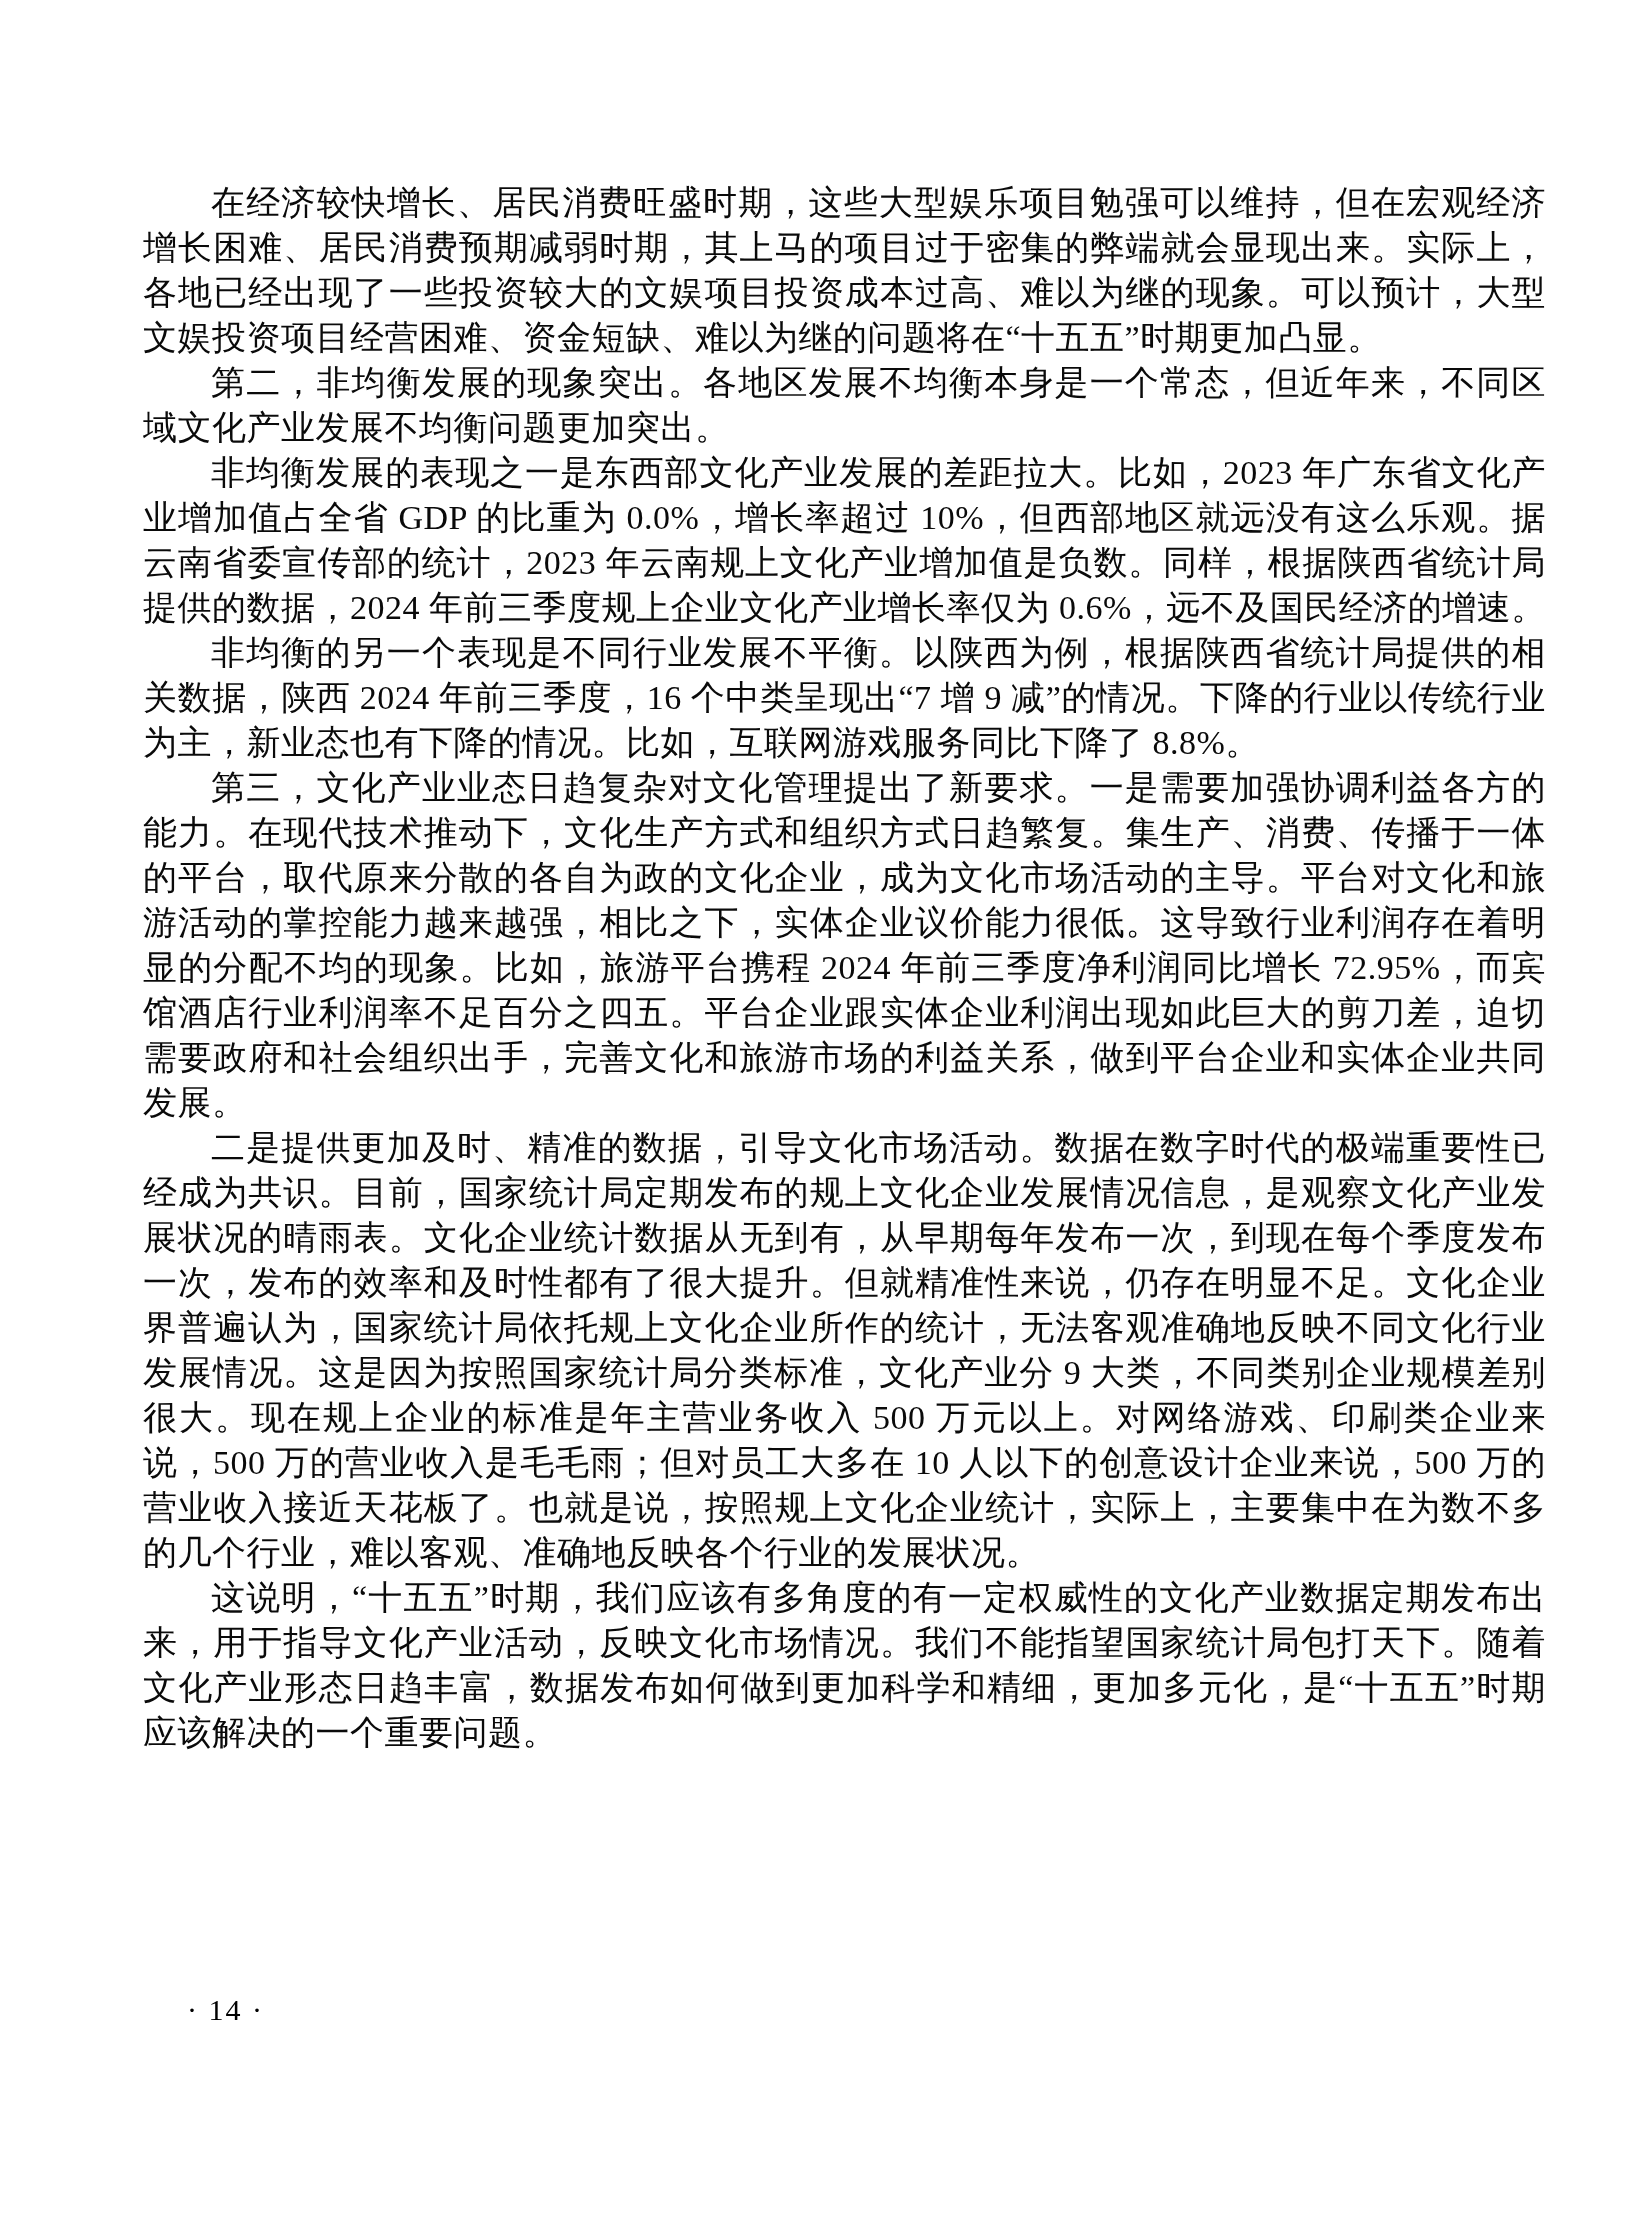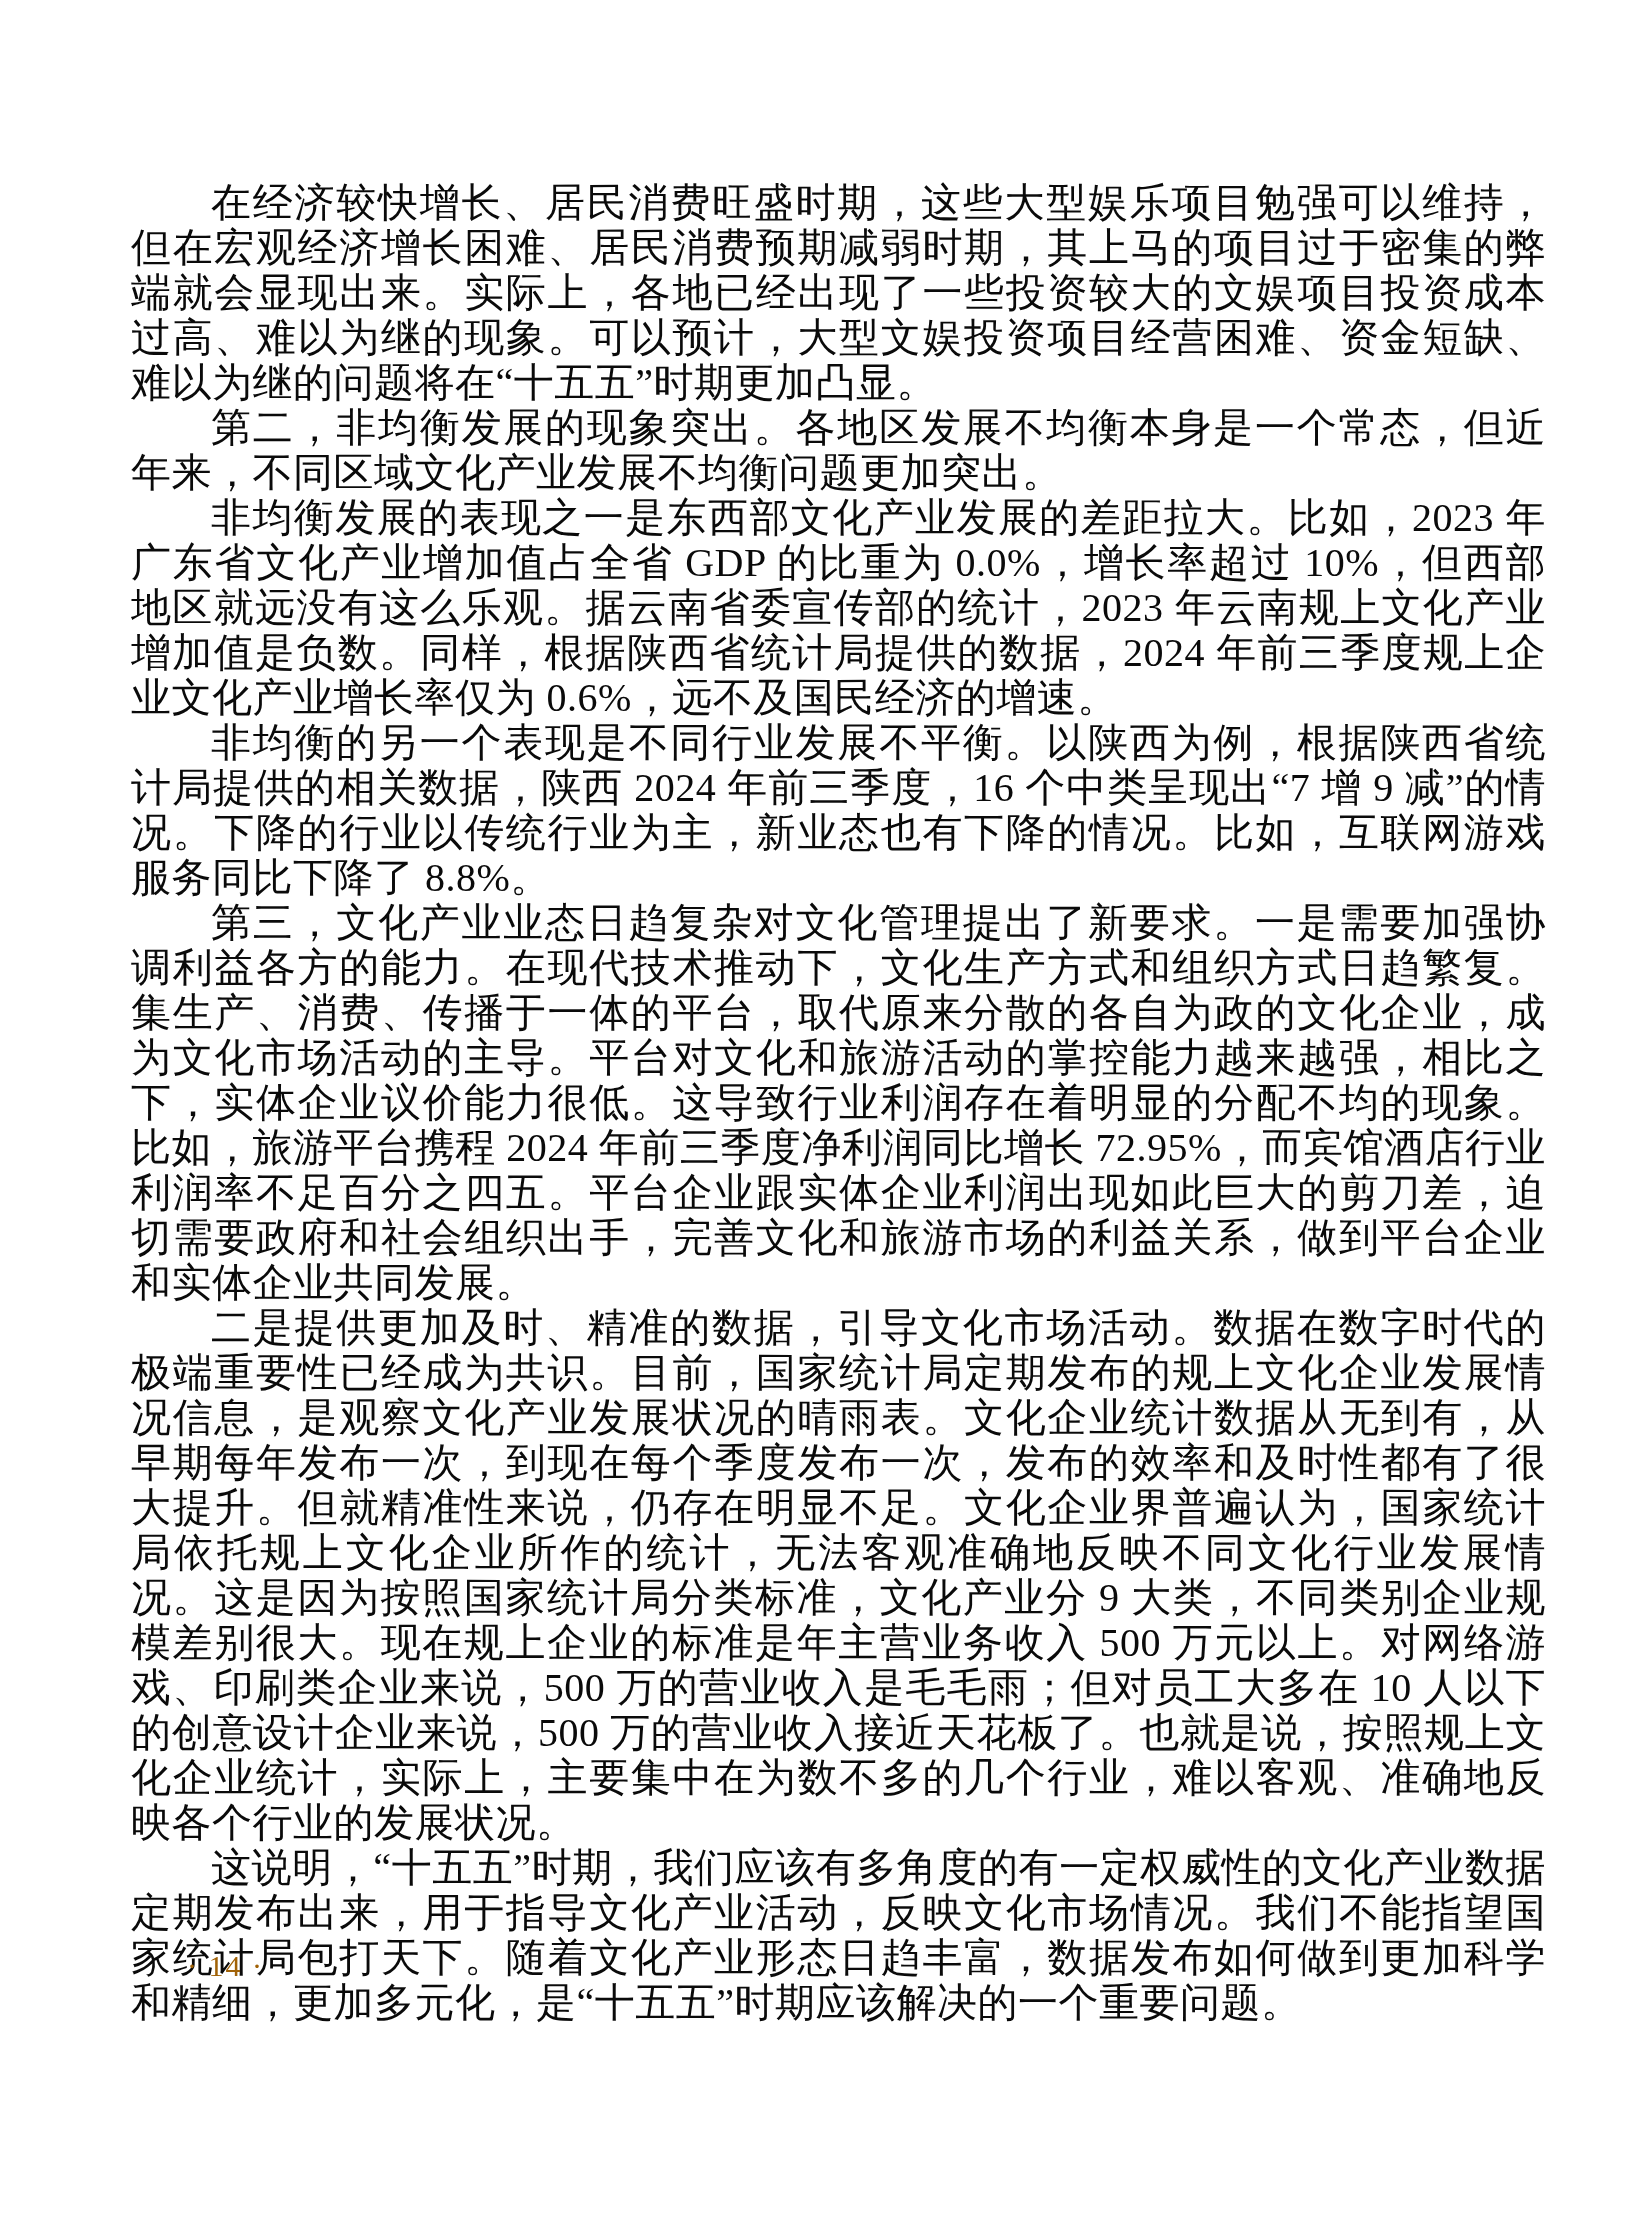--- a/index.html
+++ b/index.html
@@ -26,38 +26,39 @@
   }
 
   .text-column {
     position: absolute;
     left: 131px;
     top: 180px;
     width: 1415px;
   }
 
   .text-column p {
-    font-size: 40px;
+    font-size: 34px;
     line-height: 45px;
     text-align: justify;
     text-indent: 2em;
     letter-spacing: 0.5px;
     color: #0a0a0a;
     
     text-justify: inter-ideograph;
+    margin-left: 12px;
   }
 
   .page-number {
     position: absolute;
     left: 187px;
-    top: 1948px;
+    top: 1992px;
     font-size: 30px;
     line-height: 36px;
     letter-spacing: 2px;
-    color: #a16207;
+    color: #000000;
     font-family: "Liberation Serif", "DejaVu Serif", serif;
   }
 </style>
 </head>
 <body>
 
 <div class="page">
 
   <div class="text-column">
     <p>在经济较快增长、居民消费旺盛时期，这些大型娱乐项目勉强可以维持，但在宏观经济增长困难、居民消费预期减弱时期，其上马的项目过于密集的弊端就会显现出来。实际上，各地已经出现了一些投资较大的文娱项目投资成本过高、难以为继的现象。可以预计，大型文娱投资项目经营困难、资金短缺、难以为继的问题将在“十五五”时期更加凸显。</p>

